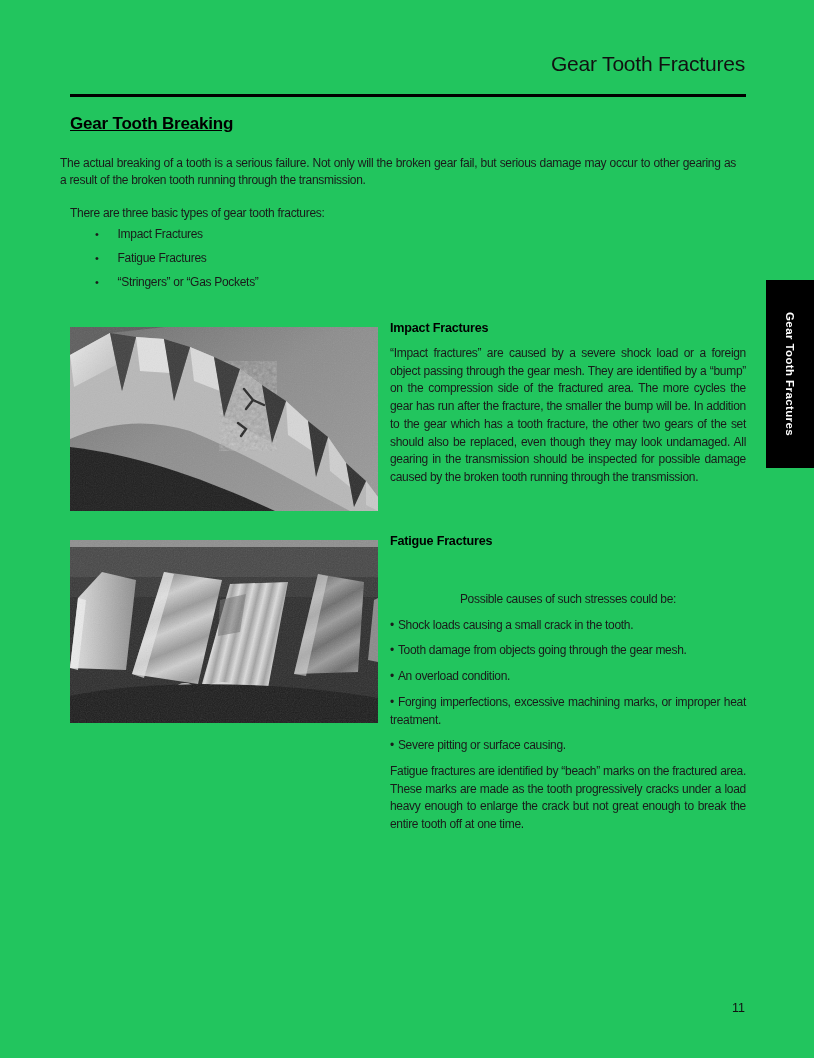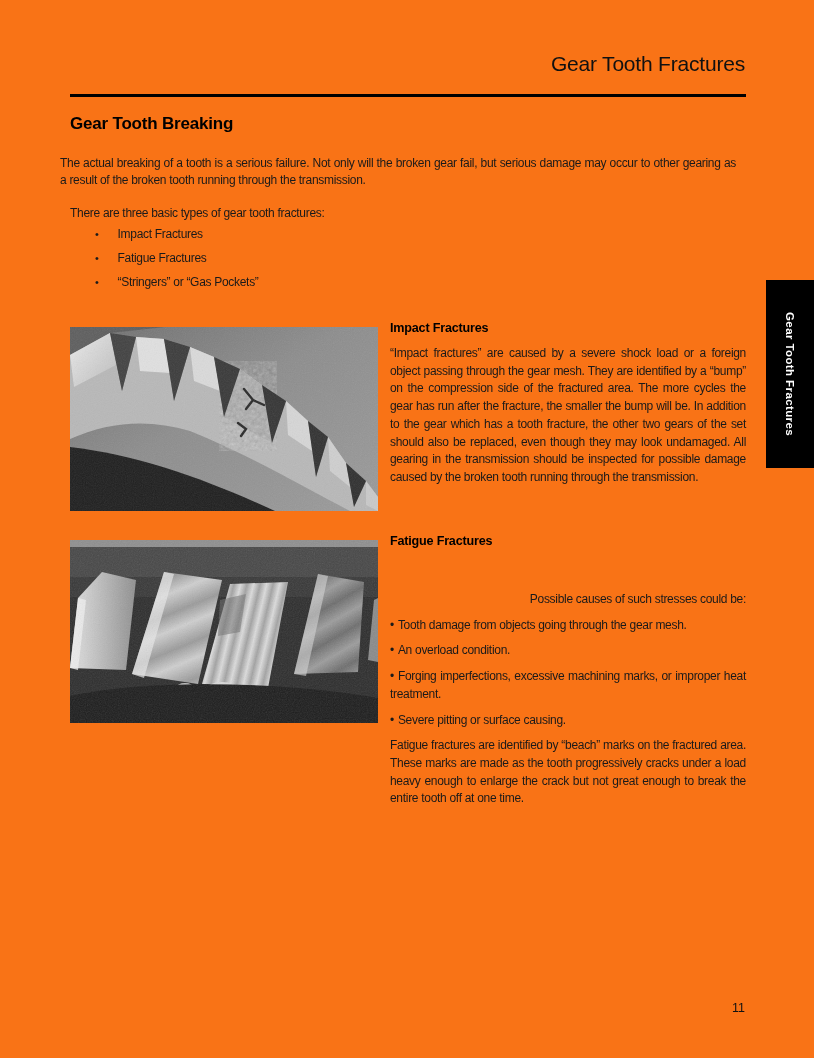--- a/index.html
+++ b/index.html
@@ -1,30 +1,30 @@
 <!DOCTYPE html>
 <html><head>
 <meta charset="utf-8">
 <style>
   html,body { margin:0; padding:0; background:#fff; }
   .page {
-    position:relative; width:814px; height:1058px; background:#f97316;
+    position:relative; width:814px; height:1058px; background:#22c55e;
     font-family:"Liberation Sans","DejaVu Sans",sans-serif; color:#1a1a1a;
     overflow:hidden;
   }
   .running-head {
     position:absolute; top:52px; right:69px;
     font-size:21px; color:#111; letter-spacing:-0.2px;
   }
   .head-rule {
     position:absolute; top:94px; left:70px; width:676px; height:3px; background:#000;
   }
   .section-title {
     position:absolute; top:114px; left:70px; margin:0;
-    font-size:17px; font-weight:bold; color:#000; letter-spacing:-0.2px;
+    font-size:17px; font-weight:bold; color:#000; letter-spacing:-0.2px;text-decoration:underline;
   }
   .body-text { font-size:12px; line-height:17px; letter-spacing:-0.3px; }
   .intro {
     position:absolute; top:155px; left:60px; width:676px; margin:0; text-align:justify;
   }
   .types-intro { position:absolute; top:205px; left:70px; margin:0; }
   .types-list { position:absolute; top:228px; left:95px; }
   .type-item { display:flex; gap:19px; margin-bottom:11px; font-size:12px; line-height:13px; letter-spacing:-0.3px; }
   .type-item .blt { font-size:11px; }
   .side-tab {
@@ -37,21 +37,21 @@
   }
   .fig { position:absolute; left:70px; width:308px; margin:0; padding:0; }
   .fig1 { top:327px; height:184px; }
   .fig2 { top:540px; height:183px; }
   .fig svg { display:block; width:100%; height:100%; }
   .col { position:absolute; left:390px; width:356px; }
   .impact-col { top:321px; }
   .fatigue-col { top:534px; }
   .col h3 { font-size:12.6px; margin:0 0 10px 0; color:#000; letter-spacing:-0.2px; }
   .col p { font-size:12px; line-height:17.7px; letter-spacing:-0.3px; margin:0 0 8px 0; text-align:justify; }
-  .col p.nojust { text-align:right;margin-top:43px; }
+  .col p.nojust { text-align:center;margin-top:43px; }
   .cause .blt2 { margin-right:4px; }
   .page-number { position:absolute; top:1001px; right:69px; font-size:12.5px; color:#111; }
 </style>
 </head>
 <body>
 
 <div class="page">
 
   <div class="running-head">Gear Tooth Fractures</div>
   <div class="head-rule"></div>
@@ -187,20 +187,21 @@
       <ellipse cx="115" cy="148" rx="9" ry="5" fill="#bdbdbd"></ellipse>
 
       <path d="M0,156 C80,138 220,142 308,158 L308,183 L0,183 Z" fill="#1d1d1d"></path>
       <rect width="308" height="183" filter="url(#g2grain)" opacity="0.16"></rect>
     </svg>
   </figure>
 
   <div class="col fatigue-col">
     <h3>Fatigue Fractures</h3>
     <p class="nojust">Possible causes of such stresses could be:</p>
+    <p class="cause"><span class="blt2">•</span><span>Shock loads causing a small crack in the tooth.</span></p>
     <p class="cause"><span class="blt2">•</span><span>Tooth damage from objects going through the gear mesh.</span></p>
     <p class="cause"><span class="blt2">•</span><span>An overload condition.</span></p>
     <p class="cause"><span class="blt2">•</span><span>Forging imperfections, excessive machining marks, or improper heat treatment.</span></p>
     <p class="cause"><span class="blt2">•</span><span>Severe pitting or surface causing.</span></p>
     <p>Fatigue fractures are identified by “beach” marks on the fractured area. These marks are made as the tooth progressively cracks under a load heavy enough to enlarge the crack but not great enough to break the entire tooth off at one time.</p>
   </div>
 
   <div class="page-number">11</div>
 
 </div>

